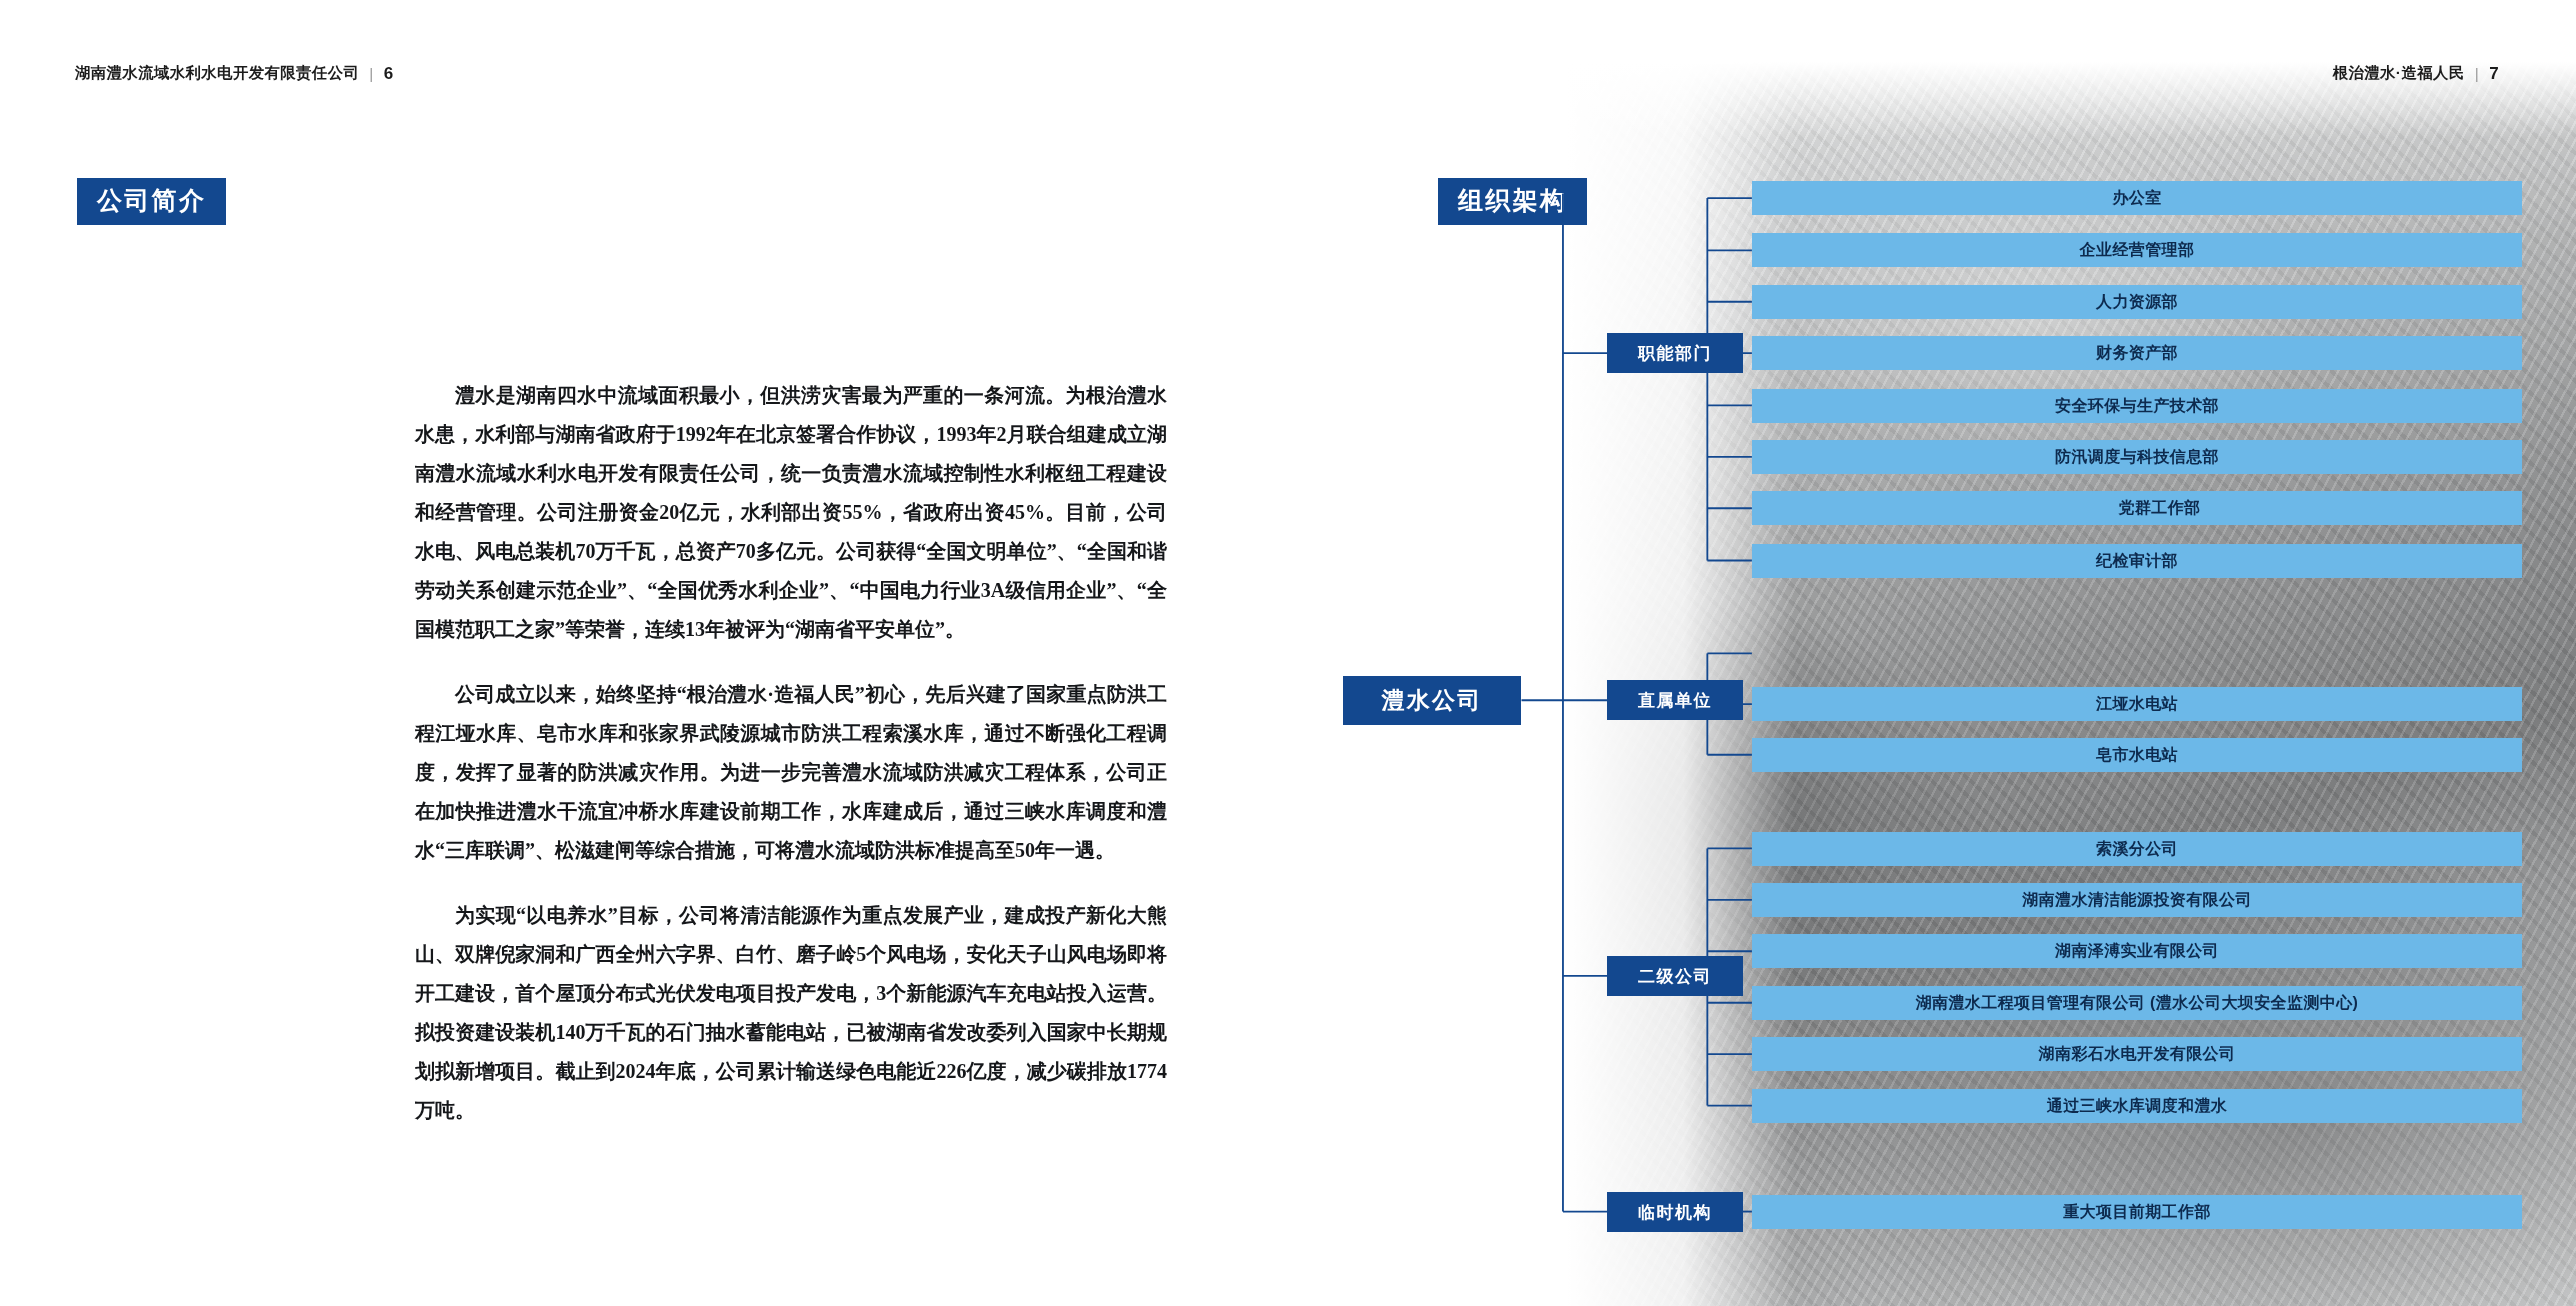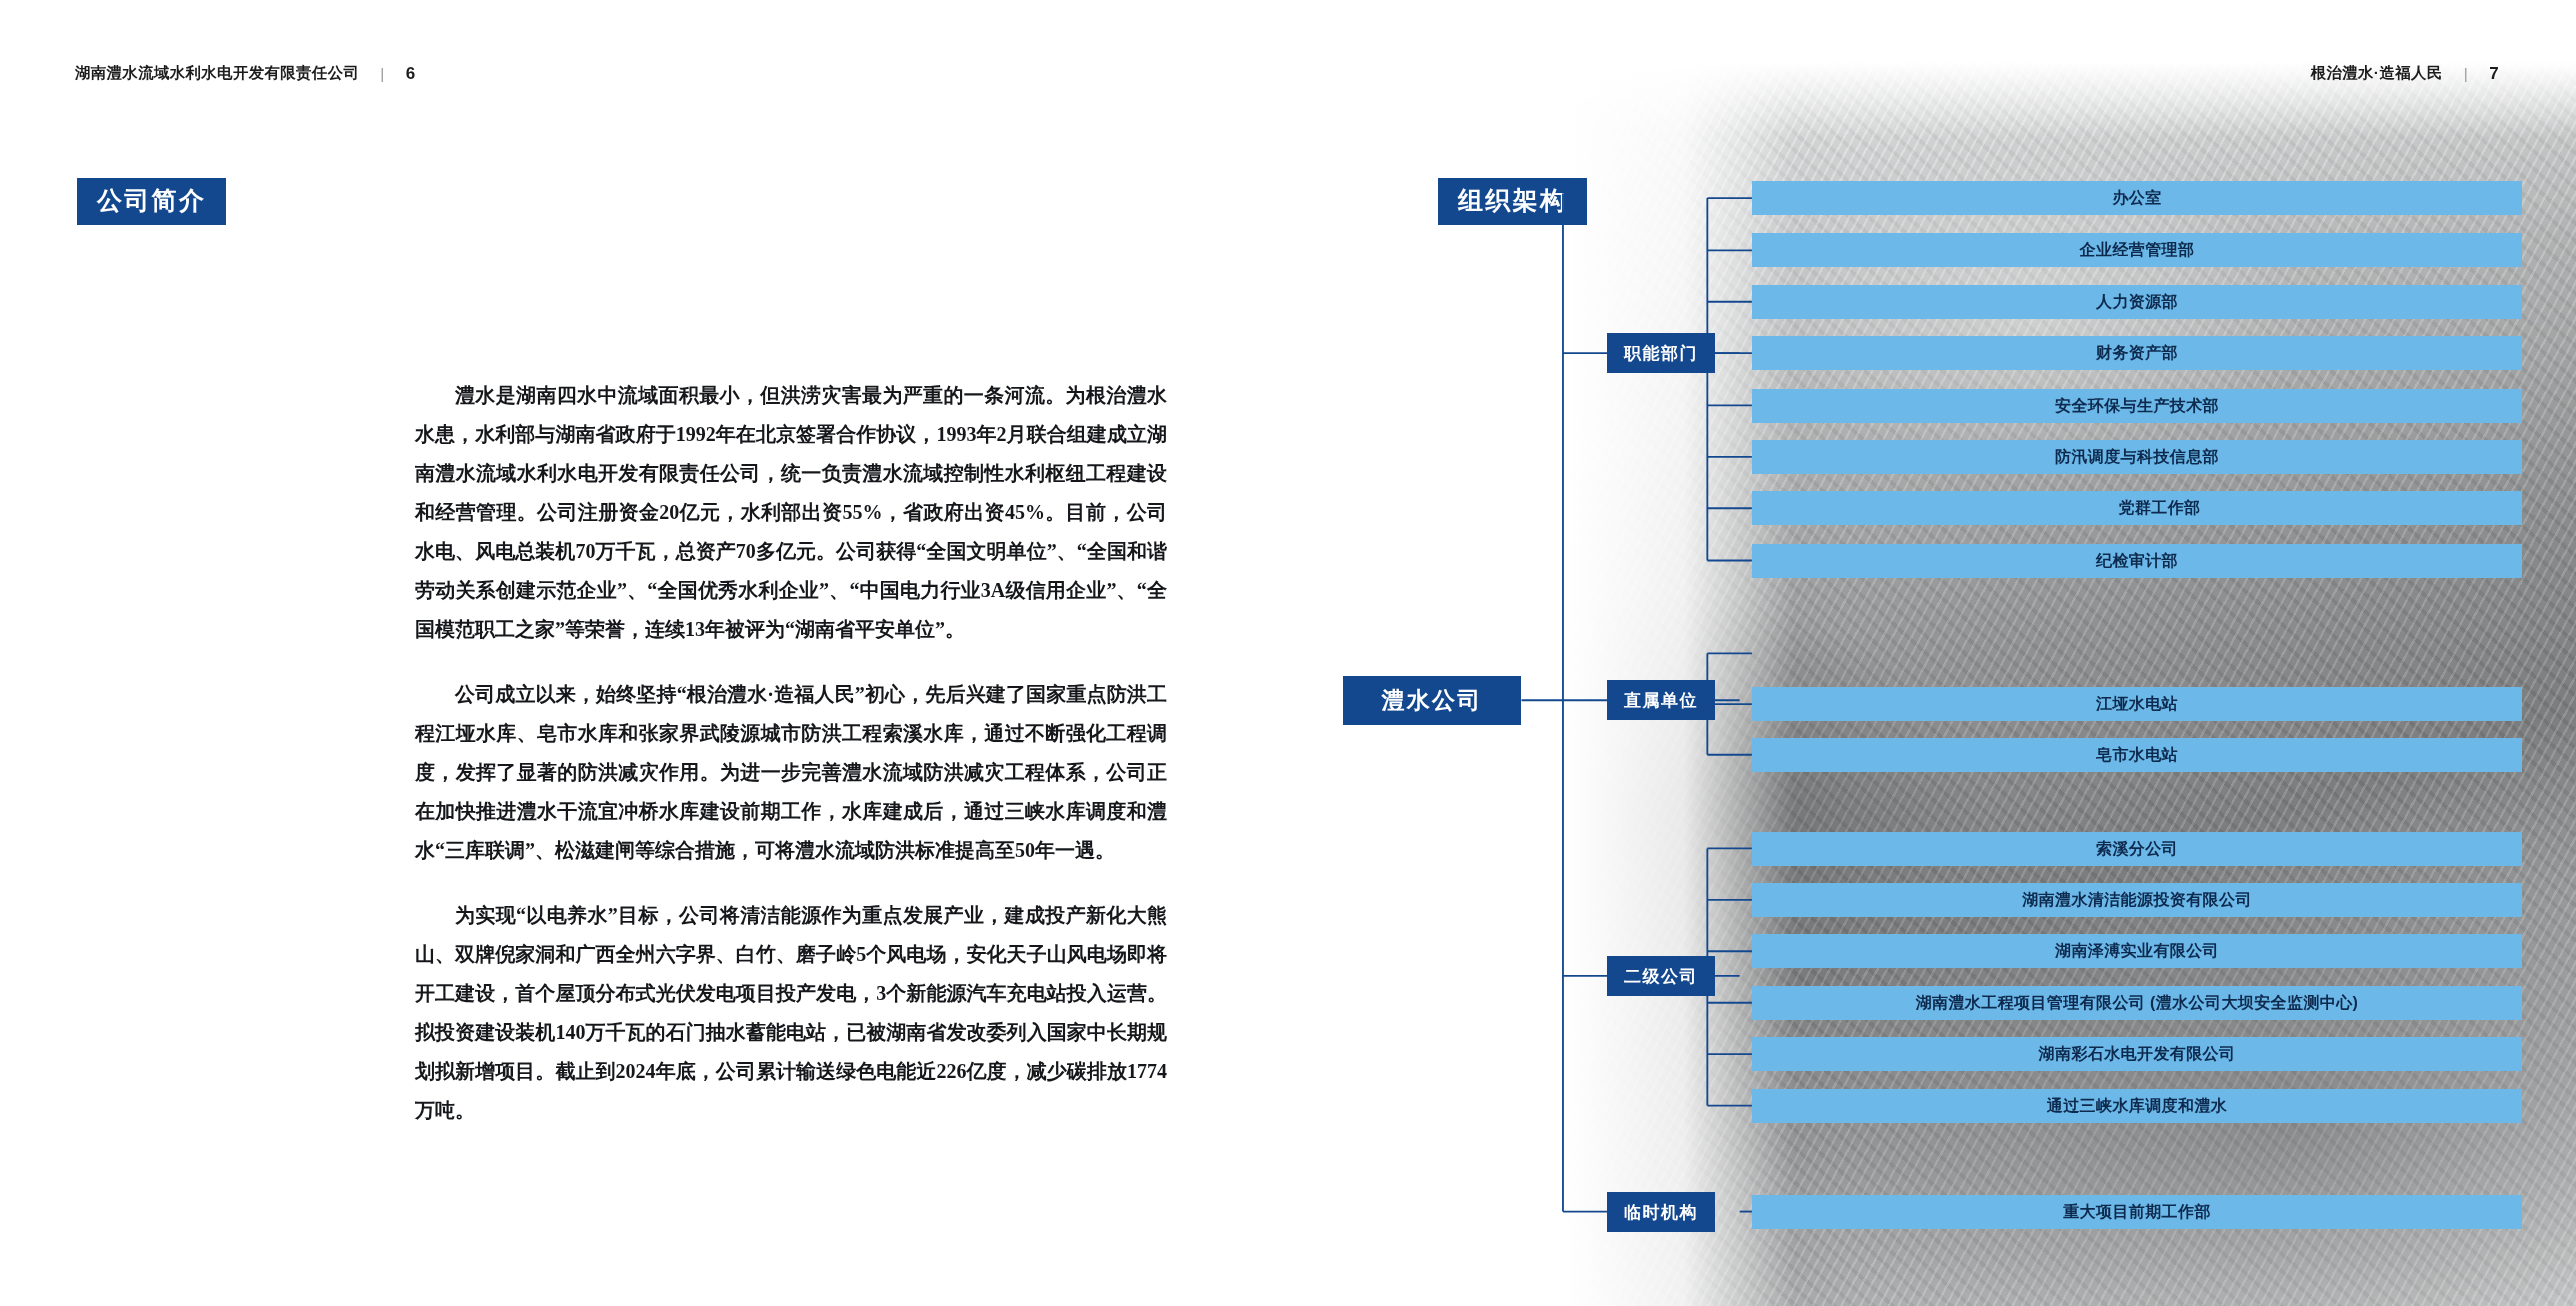--- a/index.html
+++ b/index.html
@@ -29,21 +29,21 @@
   }
   .page-left  { width: 1288px; }
   .page-right { width: 1288px; }
 
   
   .runhead {
     position: absolute;
     top: 63px;
     display: flex;
     align-items: center;
-    gap: 18px;
+    gap: 7px;
     font-size: 15.4px;
     color: #1c1c1c;
     letter-spacing: 0.4px;
     font-weight: bold;
     white-space: nowrap;
   }
   .runhead-left  { left: 75px; }
   .runhead-right { right: 77px; }
   .runhead .sep {
     color: #9a9a9a;
@@ -192,21 +192,21 @@
     left: 55px;
     top: 676px;
     width: 178px;
     height: 49px;
   }
   .node-group {
     background: #13488f;
     color: #ffffff;
     font-size: 17px;
     letter-spacing: 1.5px;
-    width: 108px;
+    width: 136px;
     height: 40px;
     left: 319px;
   }
   .node-leaf {
     background: #6cb8e8;
     color: #0d2a4e;
     left: 464px;
     width: 770px;
     height: 34px;
   }

